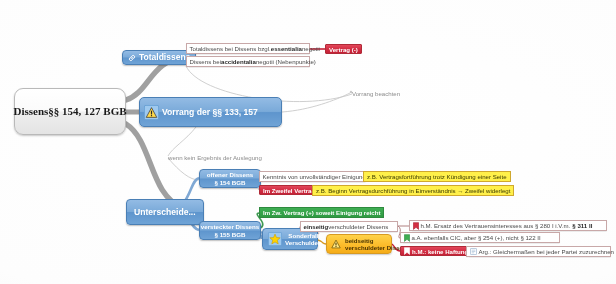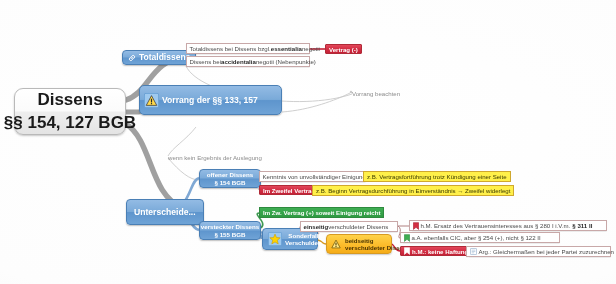--- a/index.html
+++ b/index.html
@@ -38,27 +38,28 @@
   .root {
     left: 14px;
     top: 88px;
     width: 112px;
     height: 47px;
     border-radius: 9px;
     border: 1px solid #b9b9b9;
     background: linear-gradient(to bottom, #ffffff 0%, #fbfbfb 48%, #eeeeee 52%, #e4e4e4 100%);
     box-shadow: 0 1px 2px rgba(0,0,0,0.22);
     display: flex;
-    flex-direction: column;
+    flex-direction: row;
     align-items: center;
     justify-content: center;
     color: #1a1a1a;
-    font-size: 17px;
+    font-size: 11px;
     font-weight: bold;
     line-height: 1.35;
+    font-family: Liberation Serif, serif;
   }
 
   
   .blue {
     border-radius: 4px;
     border: 1px solid #4a7fb5;
     background: linear-gradient(to bottom, #93bbe4 0%, #7aaad9 48%, #5e95cd 52%, #6fa3d6 100%);
     box-shadow: 0 1px 1.5px rgba(0,0,0,0.25);
     color: #ffffff;
     font-weight: bold;
@@ -67,21 +68,21 @@
     gap: 3px;
     padding: 0 5px;
   }
   .blue .lbl { line-height: 1.18; }
 
   #n-totaldissens {
     left: 122px; top: 50px; height: 15px;
     font-size: 8.5px;
   }
   #n-vorrang {
-    left: 139px; top: 85px; width: 143px; height: 30px;
+    left: 139px; top: 97px; width: 143px; height: 30px;
     font-size: 8.6px;
     border-radius: 5px;
     padding-left: 4px;
   }
   #n-unterscheide {
     left: 126px; top: 199px; height: 16px;
     font-size: 8.6px;
     padding: 12px 7px;
   }
   #n-offener {

